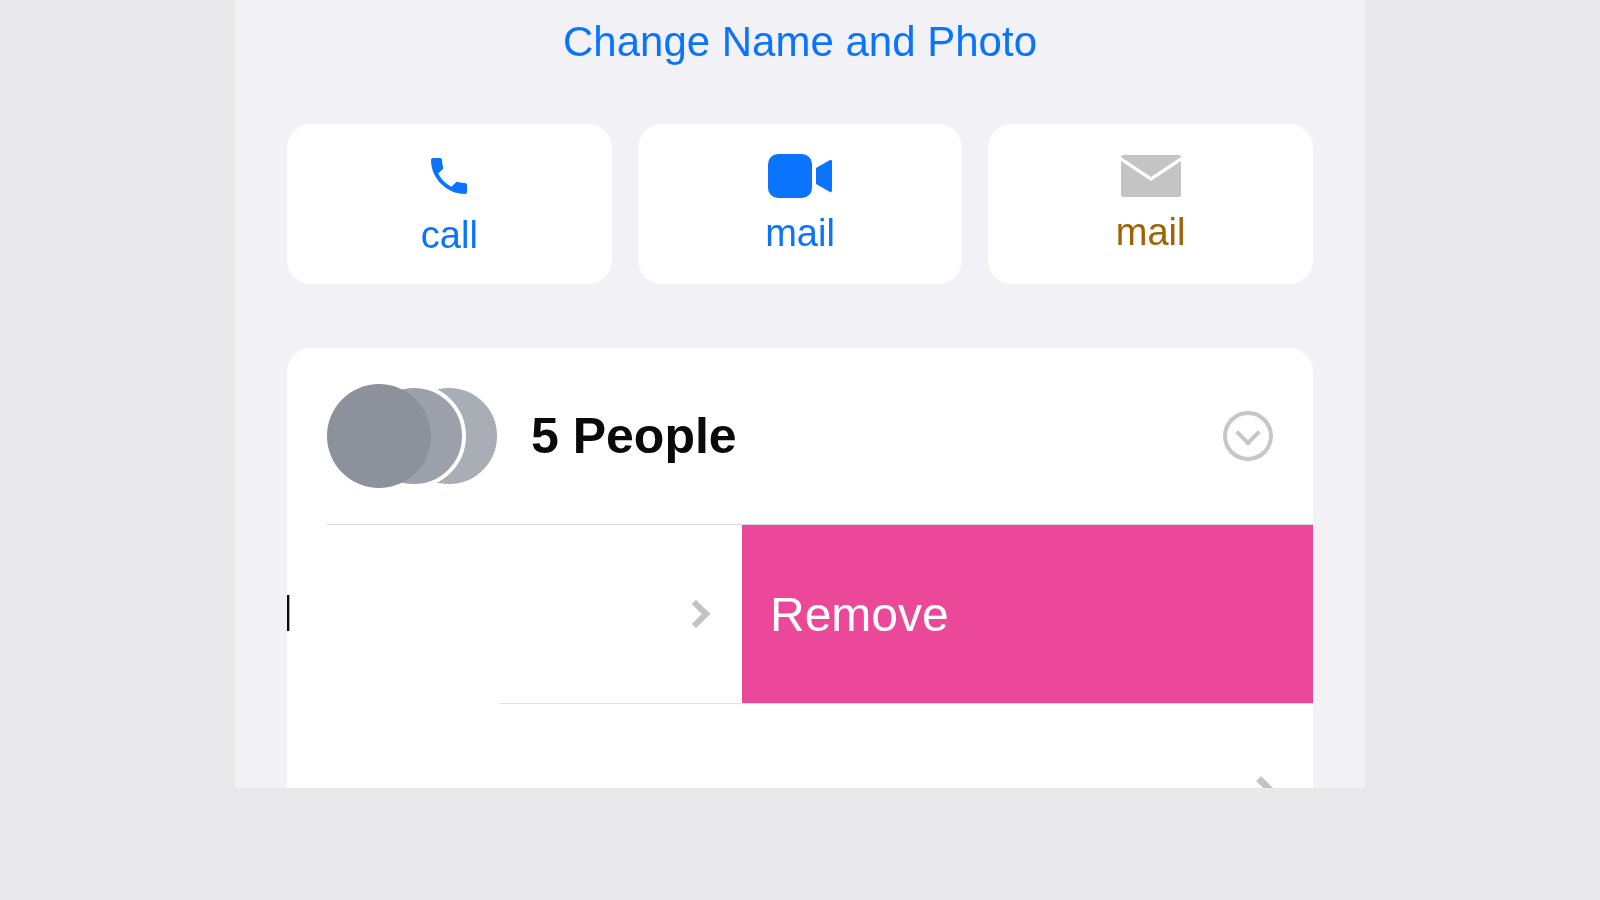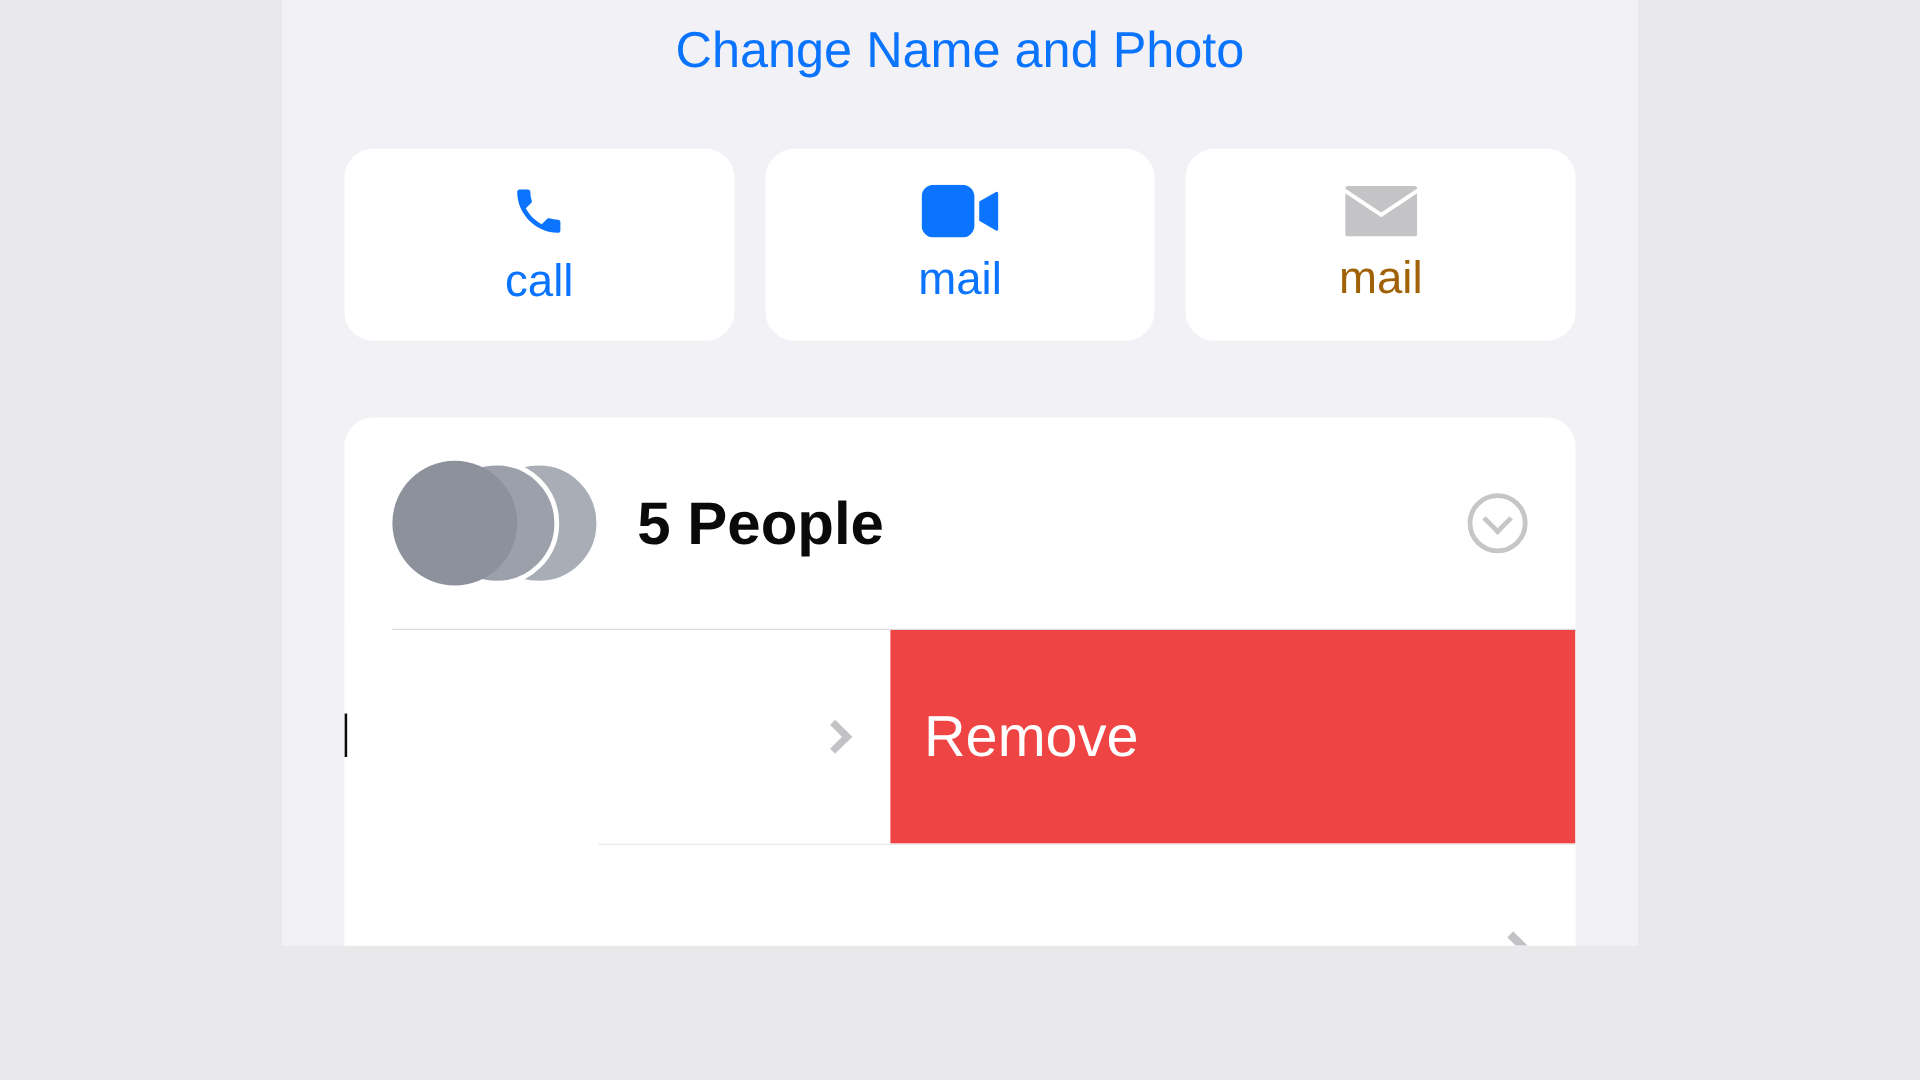--- a/index.html
+++ b/index.html
@@ -143,21 +143,21 @@
     border-right: 6px solid #c3c3c6;
     border-top: 6px solid #c3c3c6;
     transform: rotate(45deg);
   }
   .remove-btn {
     position: absolute;
     left: 455px;
     right: 0;
     top: 0;
     bottom: 0;
-    background: #ef4444;
+    background: #ec4899;
     display: flex;
     align-items: center;
     padding-left: 28px;
   }
   .remove-btn span {
     color: #ffffff;
     font-size: 48px;
     font-weight: 500;
   }
   .divider2 {

